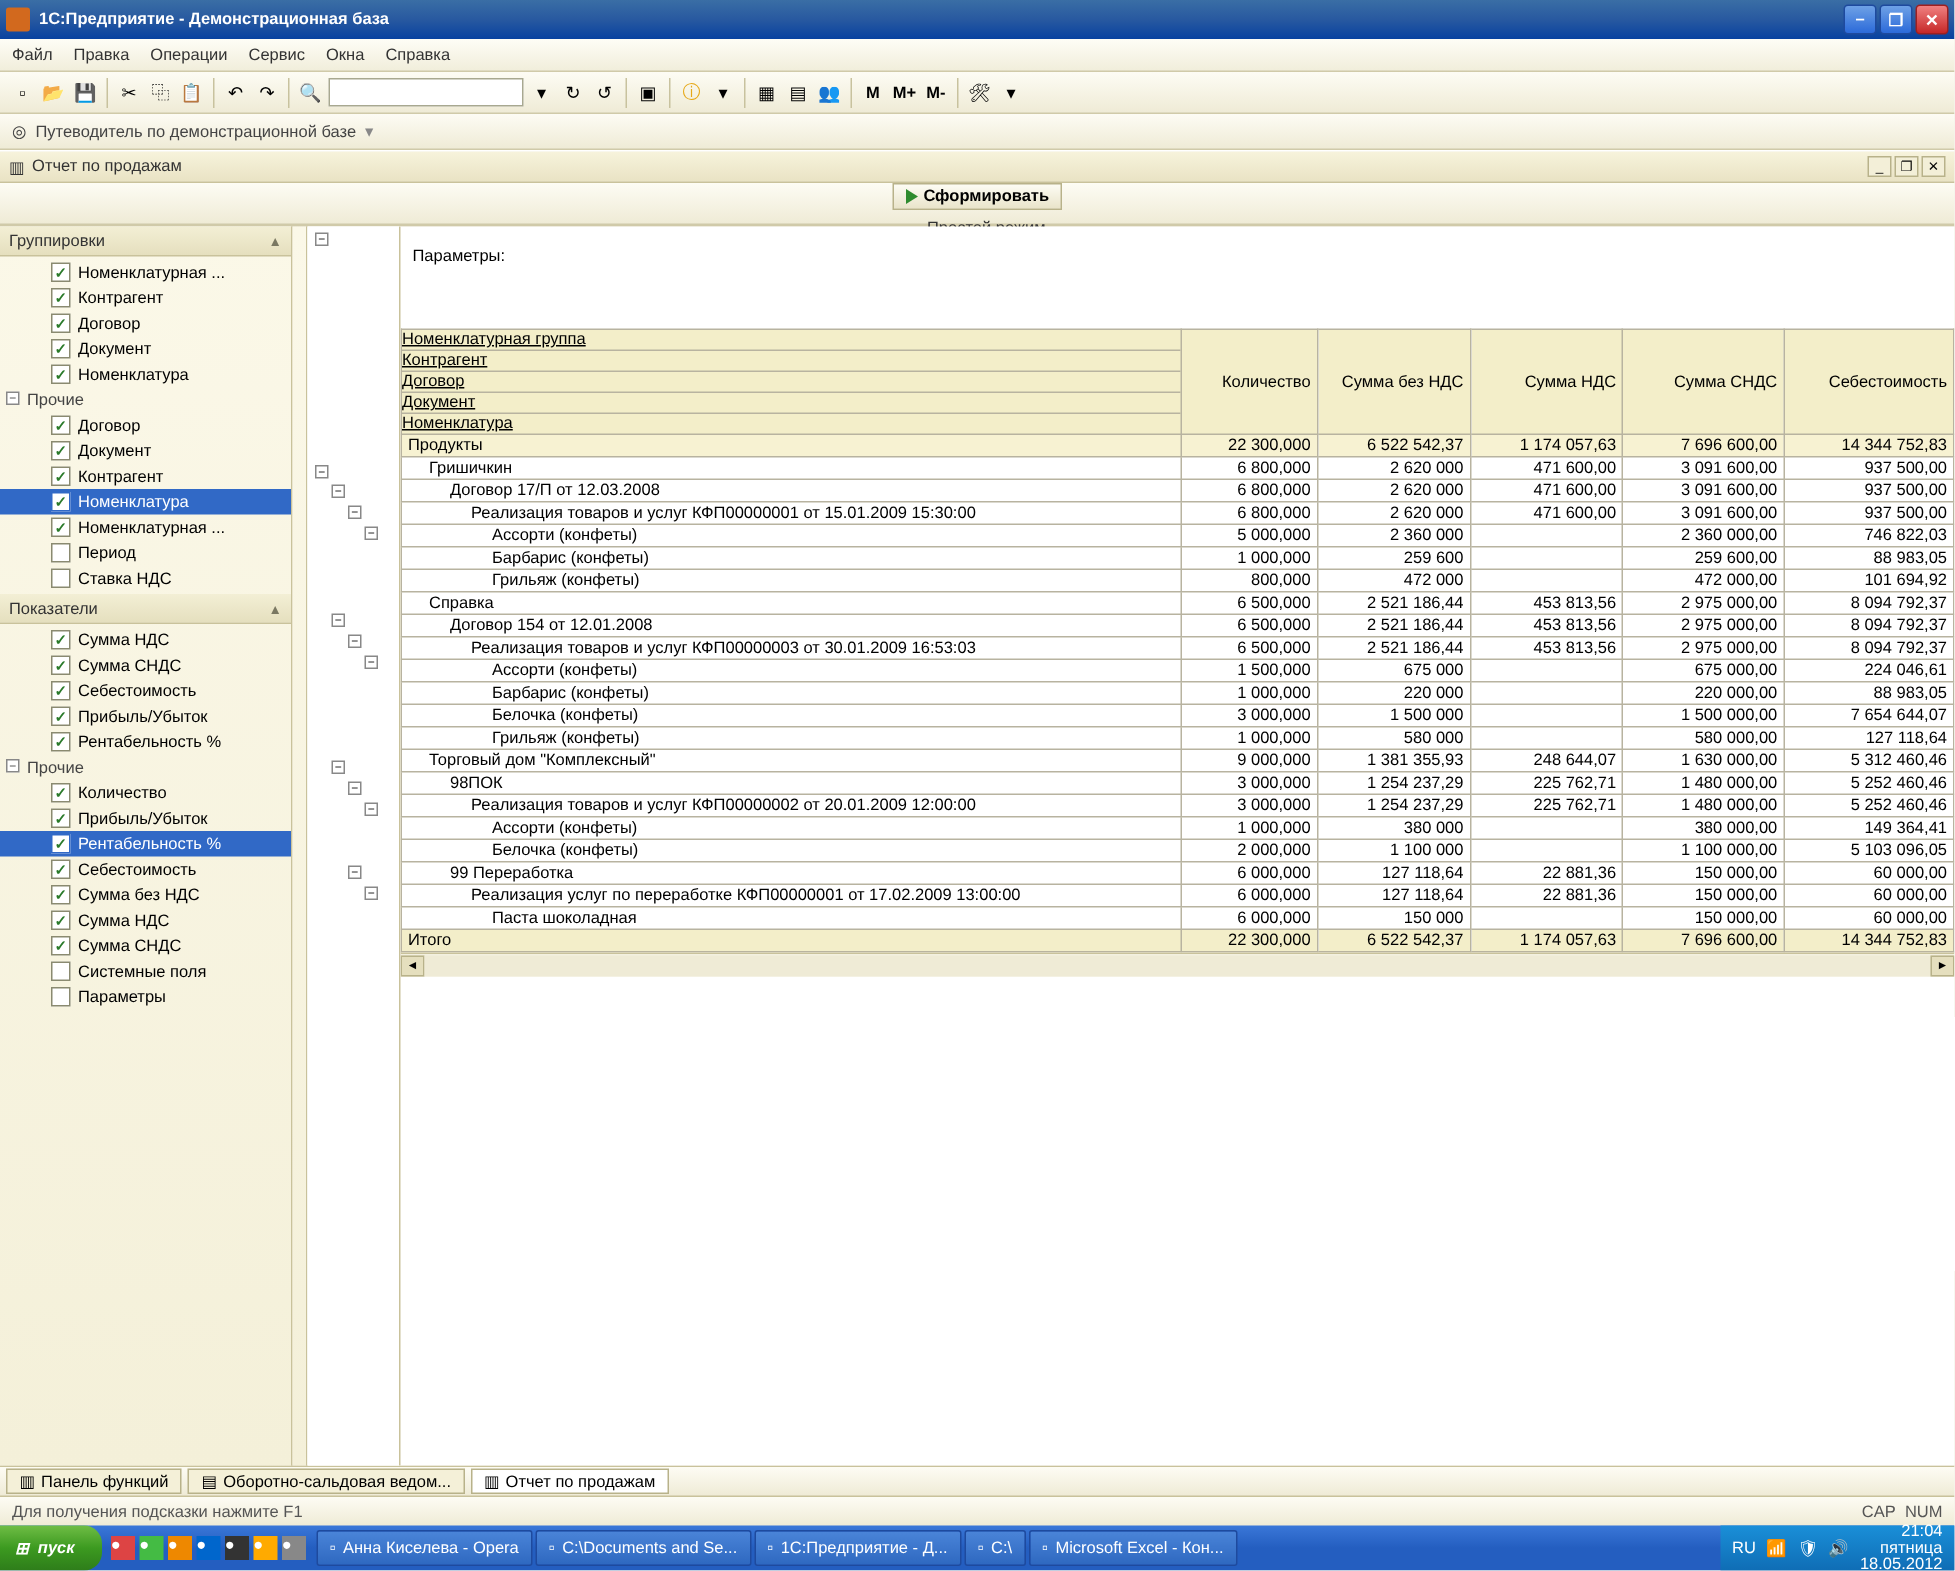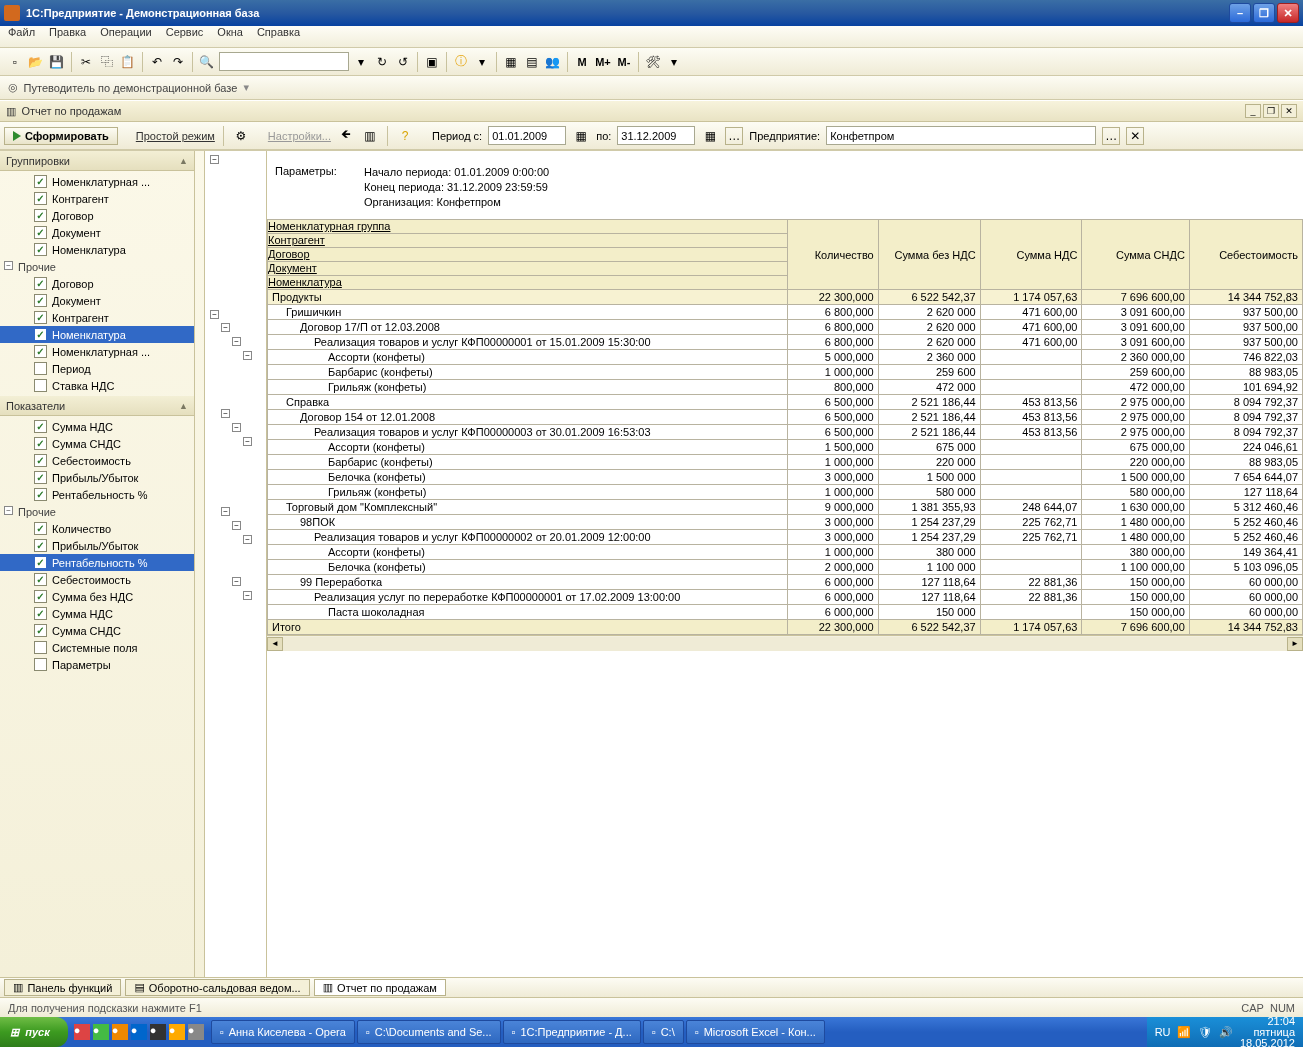--- a/index.html
+++ b/index.html
@@ -4,36 +4,36 @@
 <style>
 * { margin:0; padding:0; box-sizing:border-box; font-family:Tahoma,Arial,sans-serif; font-size:11px; }
 body { background:#ece9d8; width:1303px; height:1047px; overflow:hidden; }
 
 .titlebar { height:26px; background:linear-gradient(#3a6ea5,#2859a0 50%,#0842a0); display:flex; align-items:center; padding:0 4px; color:#fff; }
 .titlebar .icon { width:16px; height:16px; background:#d2691e; border-radius:2px; margin-right:6px; display:inline-block; }
 .titlebar .ttl { flex:1; font-weight:bold; }
 .winbtn { width:22px; height:20px; margin-left:2px; background:linear-gradient(#6ea1e6,#2b6ad9); border:1px solid #1e4a9e; display:flex; align-items:center; justify-content:center; color:#fff; font-weight:bold; border-radius:3px; }
 .winbtn.close { background:linear-gradient(#f08080,#c62828); border-color:#9e2020; }
 
-.menubar { height:22px; background:linear-gradient(#fefdf6,#f1eedb); border-bottom:1px solid #d0caa9; display:flex; padding:0 8px; gap:14px; }
+.menubar { height:22px; background:linear-gradient(#fefdf6,#f1eedb); border-bottom:1px solid #d0caa9; display:flex; align-items:center; padding:0 8px; gap:14px; }
 .menubar span { color:#333; }
 
 .toolbar { height:28px; background:linear-gradient(#fdfcf4,#efebd6); border-bottom:1px solid #d0caa9; display:flex; align-items:center; padding:0 6px; gap:3px; }
 .tbico { width:18px; height:18px; border:1px solid transparent; display:flex; align-items:center; justify-content:center; font-size:12px; }
 .tbsep { width:1px; height:20px; background:#c8c29e; margin:0 2px; }
 .tbinput { width:130px; height:19px; border:1px solid #a8a890; background:#fff; }
 
 .guidebar { height:24px; background:linear-gradient(#fdfcf4,#efebd6); border-bottom:1px solid #d0caa9; display:flex; align-items:center; padding:0 8px; gap:6px; color:#444; }
 
 .reporthead { height:22px; background:linear-gradient(#f7f3dc,#e9e3c4); border-top:1px solid #fff; border-bottom:1px solid #c9c29b; display:flex; align-items:center; padding:0 6px; justify-content:space-between; }
 .reporthead .rtitle { color:#333; display:flex; align-items:center; gap:5px; }
 .reporthead .rbtns { display:flex; gap:2px; }
 .smbtn { width:16px; height:14px; border:1px solid #b8b28a; background:#f3efd8; display:flex; align-items:center; justify-content:center; font-size:9px; }
 
-.paramsbar { height:28px; background:linear-gradient(#fdfcf4,#efebd6); border-bottom:1px solid #d0caa9; display:flex; align-items:center; padding:0 4px; gap:6px; }
+.paramsbar { height:28px; background:linear-gradient(#fdfcf4,#efebd6); border-bottom:1px solid #d0caa9; display:flex; align-items:center; padding:0 4px; gap:6px;flex-direction:column; }
 .btn-green { display:flex; align-items:center; gap:4px; padding:2px 8px; border:1px solid #b8b28a; background:linear-gradient(#fdfcf4,#e9e4ca); }
 .btn-green .tri { width:0; height:0; border-left:8px solid #2e8b2e; border-top:5px solid transparent; border-bottom:5px solid transparent; }
 .link { color:#333; text-decoration:underline;padding-left:12px; }
 .dateinp { width:78px; height:19px; border:1px solid #a8a890; background:#fff; padding:1px 3px; }
 .entinp { width:270px; height:19px; border:1px solid #a8a890; background:#fff; padding:1px 3px; }
 
 .mainarea { display:flex; height:calc(100% - 26px - 22px - 28px - 24px - 22px - 28px - 20px - 20px - 30px); border-top:1px solid #d0caa9; }
 
 .leftpanel { width:195px; background:linear-gradient(#fbf8e8,#f4f0d9); border-right:1px solid #c9c29b; display:flex; flex-direction:column; overflow:hidden; }
 .lphead { height:20px; background:linear-gradient(#f3efd5,#e5dfbe); border-bottom:1px solid #c9c29b; padding:2px 6px; color:#333; display:flex; justify-content:space-between; align-items:center; }
@@ -328,25 +328,20 @@
       <div class="obox" style="left:38px;top:286px">−</div>
       <div class="obox" style="left:16px;top:356px">−</div>
       <div class="obox" style="left:27px;top:370px">−</div>
       <div class="obox" style="left:38px;top:384px">−</div>
       <div class="obox" style="left:27px;top:426px">−</div>
       <div class="obox" style="left:38px;top:440px">−</div>
     </div>
     <div class="reportbody">
       <div class="params-block">
         <span class="plbl">Параметры:</span>
-        <div class="pvals" style="display:inline-block">
-          <div>Начало периода: 01.01.2009 0:00:00</div>
-          <div>Конец периода: 31.12.2009 23:59:59</div>
-          <div>Организация: Конфетпром</div>
-        </div>
       </div>
       <table class="rep">
         <tbody>
             <tr class="headrows">
           <th rowspan="5" class="rowhead" id="rh0" style="padding: 0px; text-decoration: underline;">
                 <div style="border-bottom:1px solid #b8b3a0;padding:1px 4px;margin:-1px -4px">Номенклатурная группа</div>
                 <div style="border-bottom:1px solid #b8b3a0;padding:1px 4px;margin:-1px -4px">Контрагент</div>
                 <div style="border-bottom:1px solid #b8b3a0;padding:1px 4px;margin:-1px -4px">Договор</div>
                 <div style="border-bottom:1px solid #b8b3a0;padding:1px 4px;margin:-1px -4px">Документ</div>
                 <div style="border-bottom:1px solid #b8b3a0;padding:1px 4px;margin:-1px -4px">Номенклатура</div>

